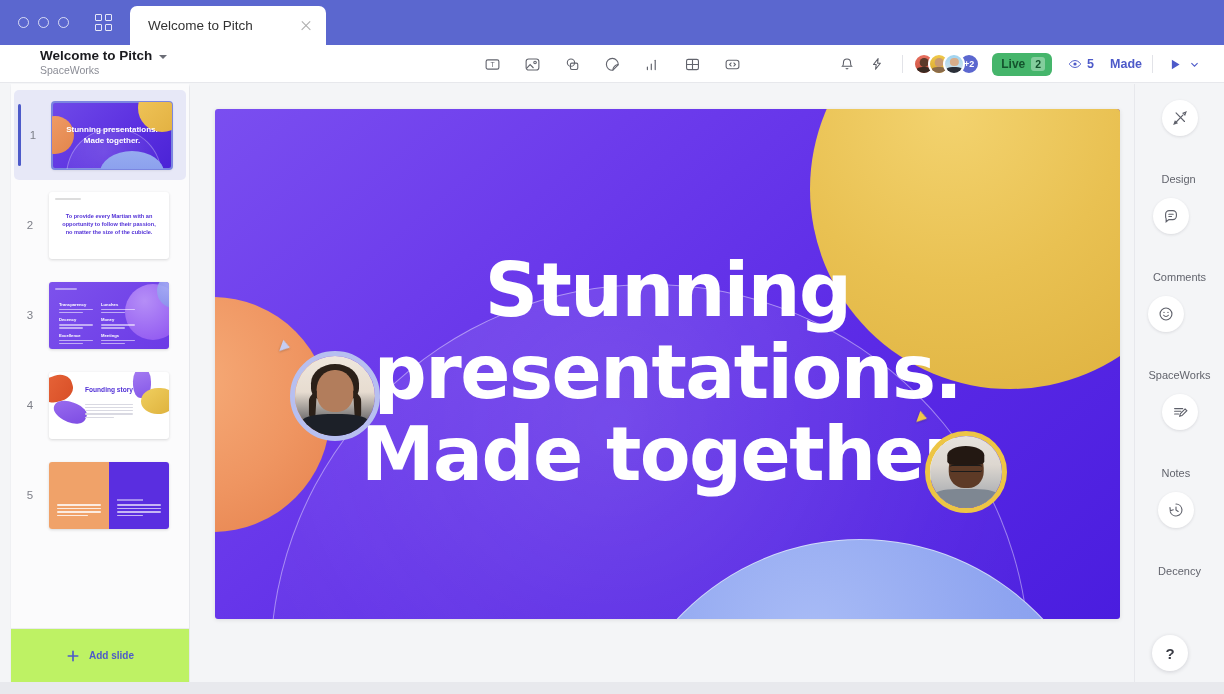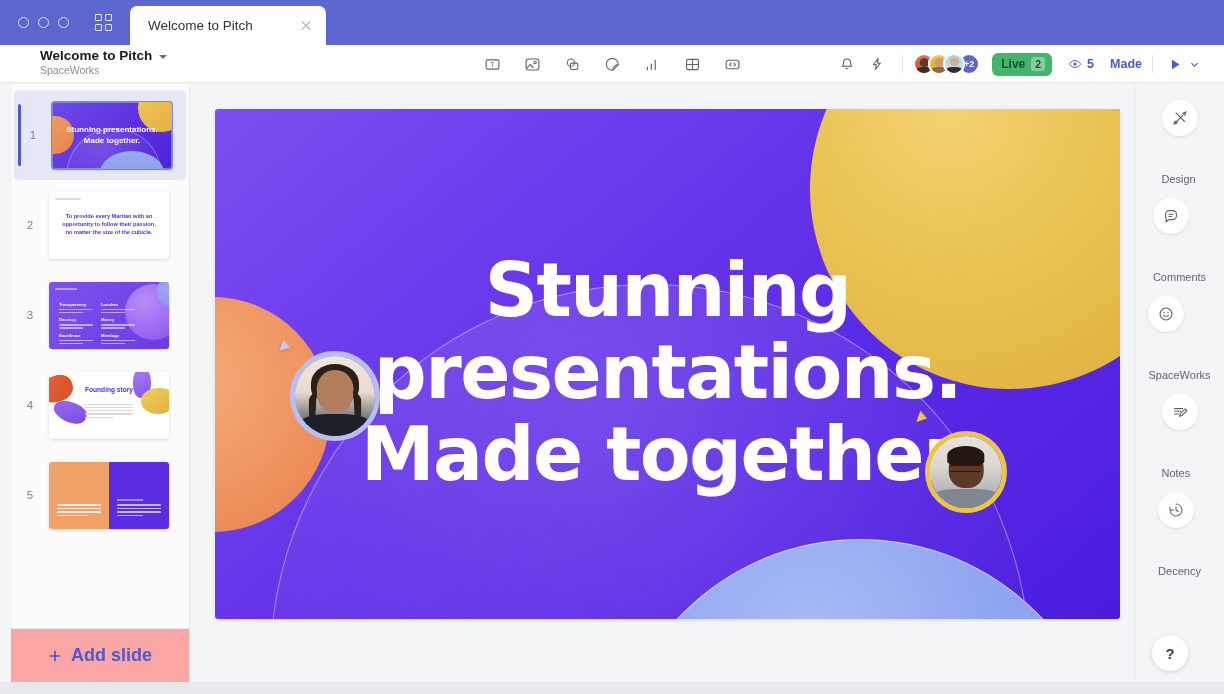--- a/index.html
+++ b/index.html
@@ -208,23 +208,23 @@
   .t5 { display:flex; }
   .t5 .l { width: 50%; background: #f0a269; position:relative;}
   .t5 .r { width: 50%; background: #5a2ee0; position:relative;}
   .t5 .blk { position:absolute; left:8px; right:8px; bottom:10px; }
   .t5 .blk i { display:block; height:1.4px; margin-bottom:2.2px; border-radius:1px;}
   .t5 .l .blk i { background: rgba(255,255,255,.8); }
   .t5 .r .blk i { background: rgba(255,255,255,.65); }
   .t5 .r .cap { position:absolute; left:8px; bottom:28px; width:26px; height:1.4px; background:rgba(255,255,255,.45);}
 
   .add-slide {
-    height: 54px; border-top: 1px solid #e9eaee; background: #fca5a5;
+    height: 54px; border-top: 1px solid #e9eaee; background: #bef264;
     display:flex; align-items:center; justify-content:center; gap: 9px;
-    color:#4d5ac9; font-size: 18px; font-weight: bold; cursor: pointer;
+    color:#4d5ac9; font-size: 10px; font-weight: bold; cursor: pointer;
   }
 
   
   .canvas-area {
     position: absolute; left: 190px; top: 84px; width: 944px; height: 598px;
     background: #f4f5f7;
   }
   .slide-stage {
     position: absolute; left: 25px; top: 25px; width: 905px; height: 510px;
     border-radius: 3px; overflow: hidden;

